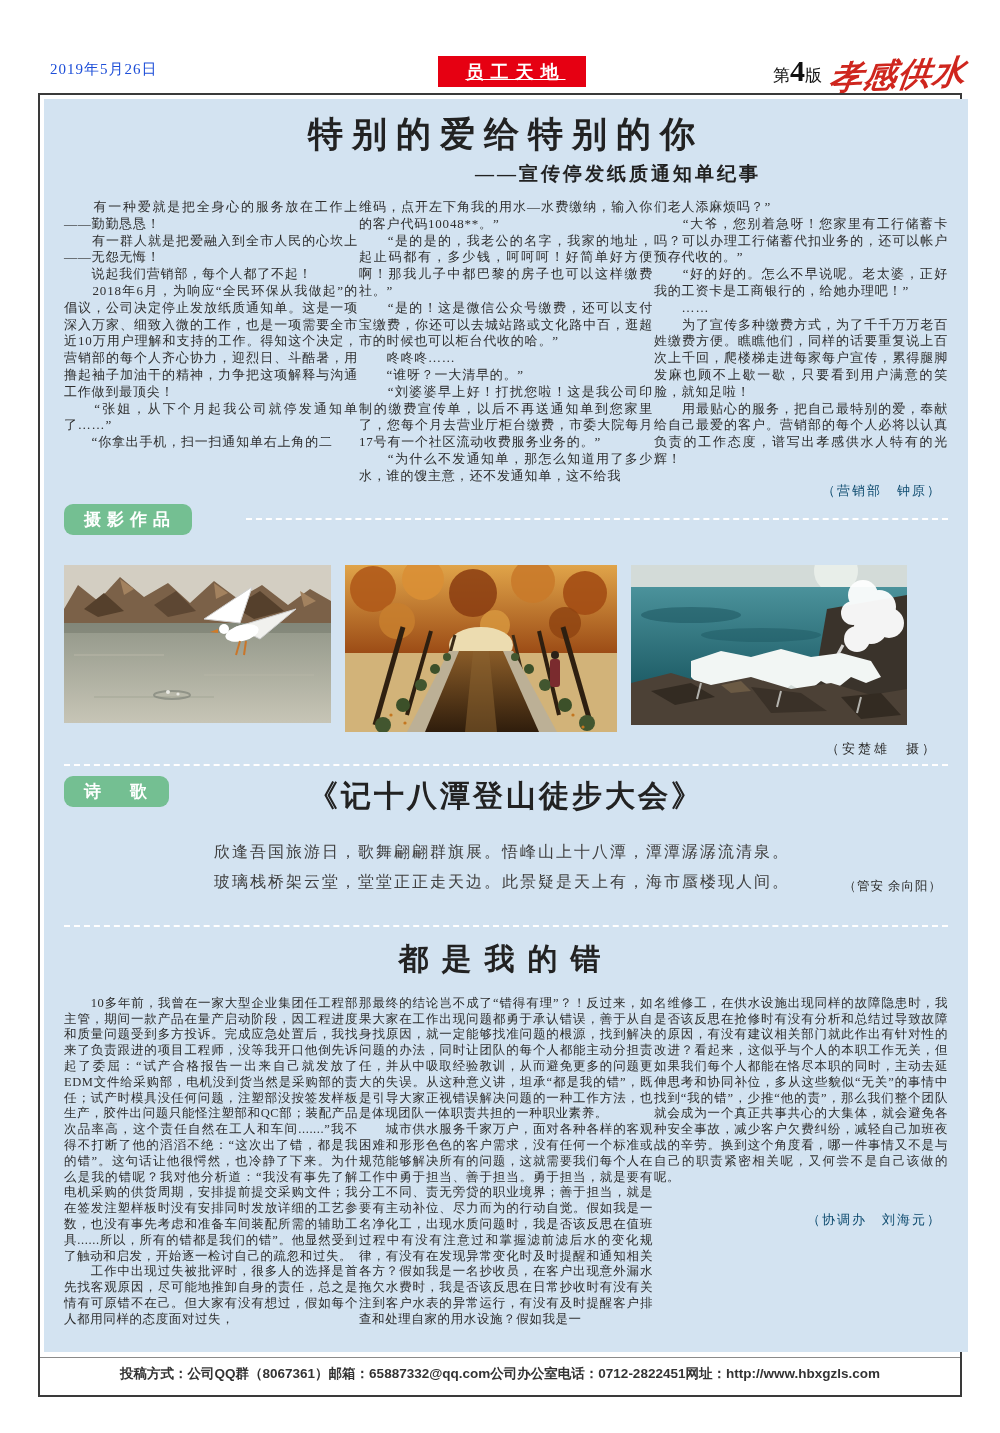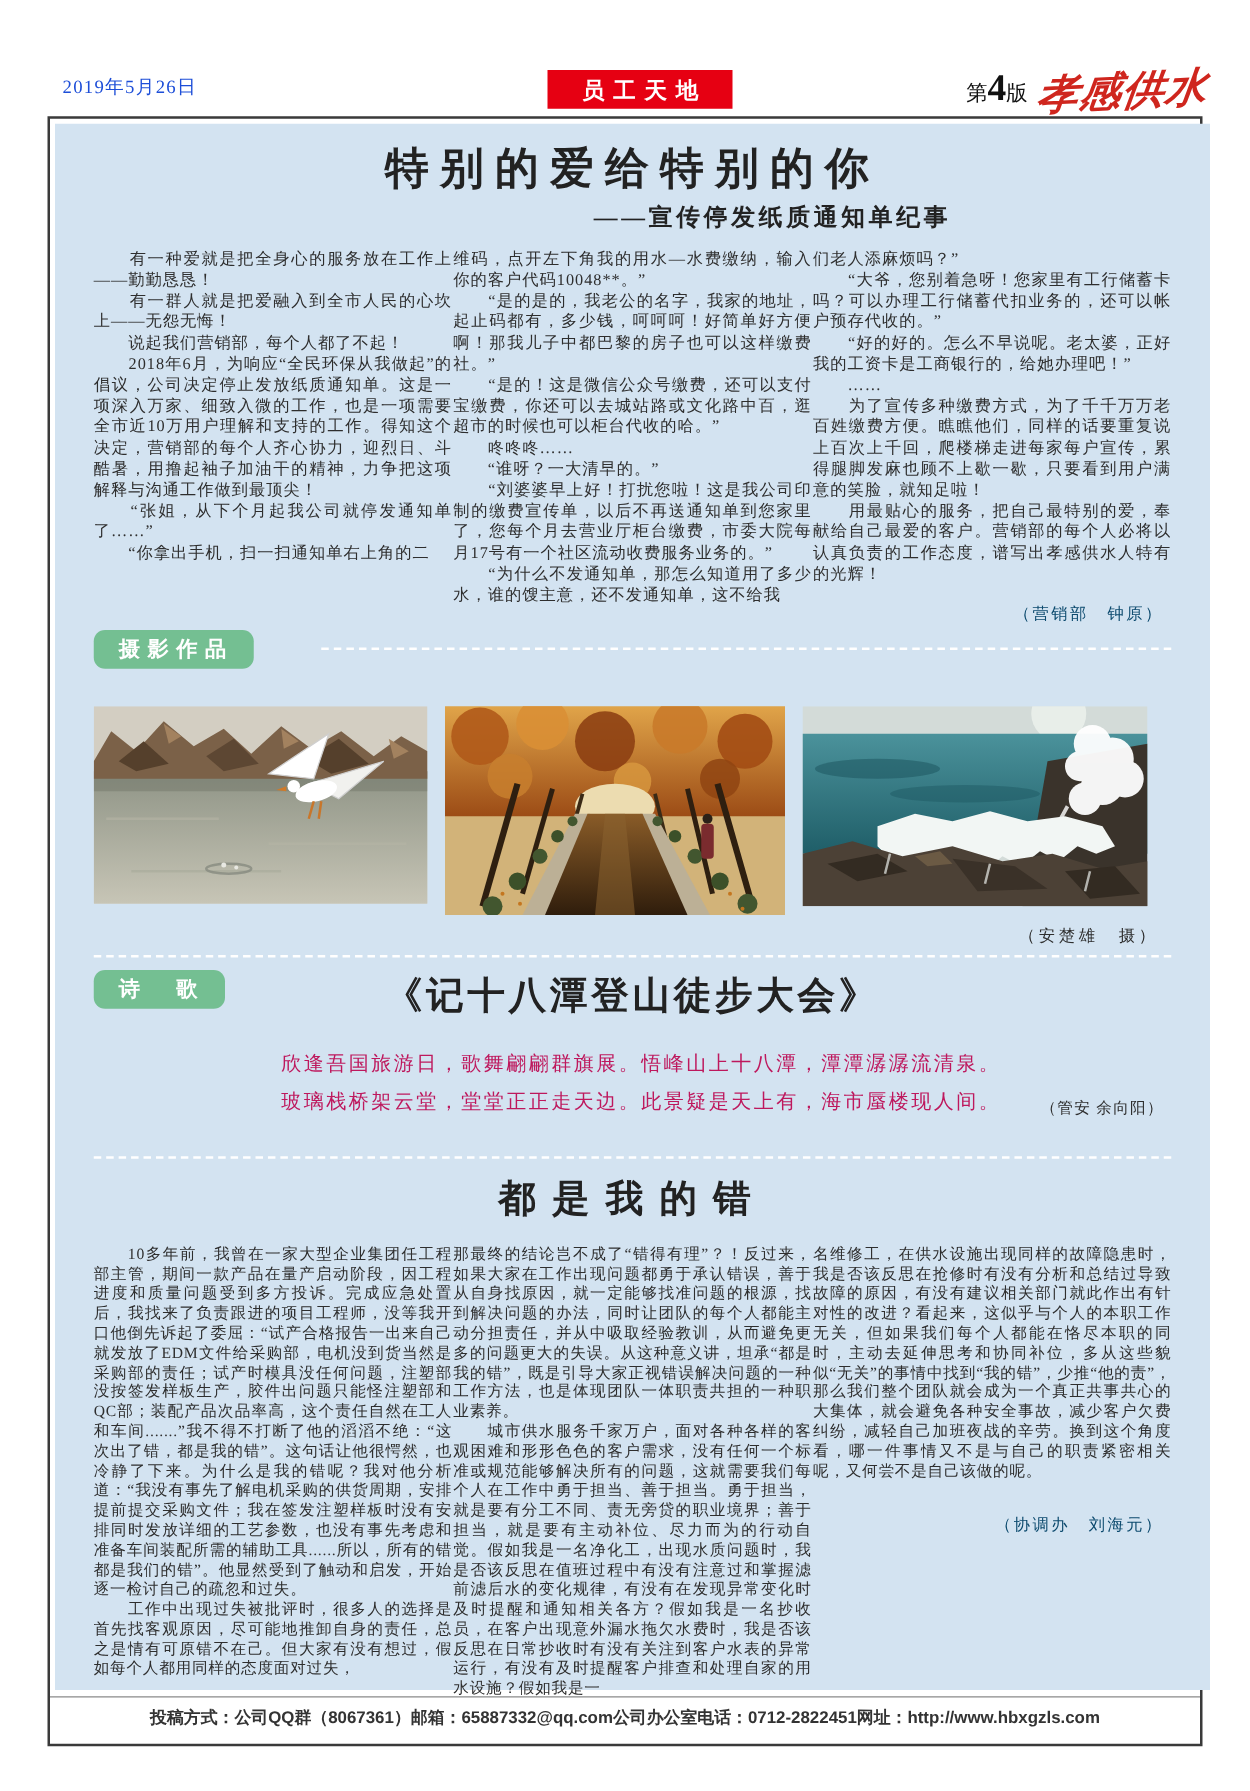--- a/index.html
+++ b/index.html
@@ -4,30 +4,30 @@
 <style>
   * { margin:0; padding:0; box-sizing:border-box; }
   body { background:#ffffff; font-family:"Liberation Serif", serif; }
   .page { position:relative; width:1000px; height:1433px; background:#fff; overflow:hidden; }
 
   
   .hdr-date { position:absolute; left:50px; top:60px; font-size:15px; color:#1d4ed8; letter-spacing:1px; }
   .hdr-badge { position:absolute; left:438px; top:56px; width:148px; height:31px; background:#e60012;
                color:#fff; font-weight:bold; font-size:18px; letter-spacing:7px;
                display:flex; align-items:center; justify-content:center;
-               font-family:"Liberation Sans", sans-serif; padding-left:7px; }
+               font-family:"Liberation Sans", sans-serif; padding-left:7px;text-decoration:underline; }
   .hdr-right { position:absolute; right:34px; top:52px; display:flex; align-items:flex-end;justify-content:flex-end; }
   .hdr-page { font-size:17px; color:#111; line-height:38px; }
   .hdr-page b { font-size:30px; font-weight:bold; }
   .masthead { color:#cf261e; font-size:33px; font-weight:bold; font-style:italic;
               transform:skewX(-10deg) rotate(-3deg); letter-spacing:1px; margin-left:8px; line-height:40px; }
 
   
   .frame { position:absolute; left:38px; top:93px; width:924px; height:1304px; border:2px solid #3a3a3a; }
-  .panel { position:absolute; left:44px; top:99px; width:924px; height:1253px; background:#d3e3f1; padding:0 31px; }
+  .panel { position:absolute; left:44px; top:99px; width:924px; height:1253px; background:#d3e3f1; padding:0 20px; }
 
   
   .a1-title { margin-top:12px; text-align:center; font-size:35px; font-weight:bold; color:#222; letter-spacing:9px; }
   .a1-sub { position:relative; left:112px; text-align:center; font-size:19px; font-weight:bold; color:#222; letter-spacing:3px; margin-top:3px; }
   .cols { display:flex; gap:1px; margin-top:12px; }
   .col { flex:1; }
   .col p { font-size:13px; line-height:16.8px; letter-spacing:0.8px; color:#2e2e2e; text-align:justify; }
   .a2 .col p { font-size:12.5px; line-height:15.8px; letter-spacing:0.6px; }
   .byline { text-align:right; font-size:13px; color:#0c4a6e; letter-spacing:2px; margin-top:14px; padding-right:6px; }
 
@@ -43,21 +43,21 @@
   .photos { display:flex; gap:14px; margin-top:30px; align-items:flex-start; }
   .photo { display:block; }
   .photo svg { display:block; }
   .photo-credit { text-align:right; font-size:13px; color:#2e2e2e; letter-spacing:3px; margin-top:8px; padding-right:10px; }
 
   
   .poetry { position:relative; padding-bottom:22px; }
   .poetry .green-label { position:absolute; left:0; top:10px; }
   .poem-title { text-align:center; font-size:30px; font-weight:bold; color:#222; letter-spacing:3px; padding-top:10px; }
   .poem-lines { margin-top:20px; padding-left:150px; }
-  .poem-lines p { font-size:16px; color:#be185d; letter-spacing:2px; line-height:30px; }
+  .poem-lines p { font-size:16px; color:#404040; letter-spacing:2px; line-height:30px; }
   .poem-byline { position:absolute; right:6px; bottom:24px; font-size:12.5px; color:#2e2e2e; letter-spacing:1px; }
 
   
   .a2-title { text-align:center; font-size:30px; font-weight:bold; color:#222; letter-spacing:13px; margin-top:12px; }
   .a2 .cols { margin-top:16px; }
   .a2 .byline { margin-top:26px; }
 
   
   .foot-sep { position:absolute; left:40px; width:920px; top:1357px; border-top:1px solid #8a8a8a; }
   .footer { position:absolute; left:40px; width:920px; top:1365px; display:flex; justify-content:center; 

